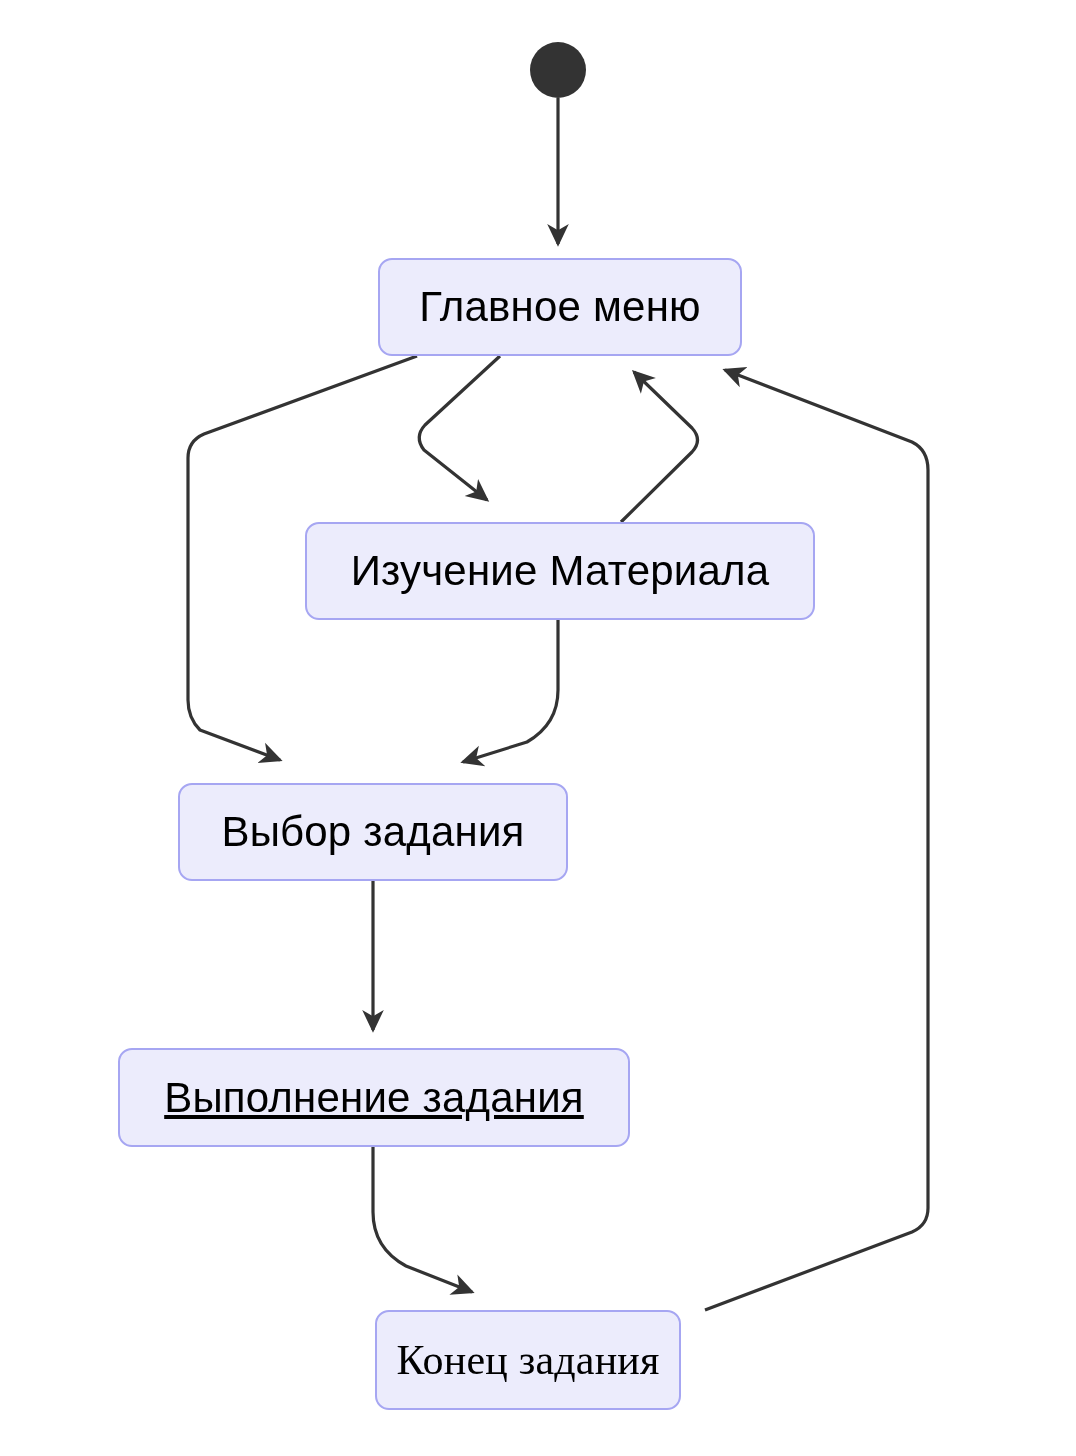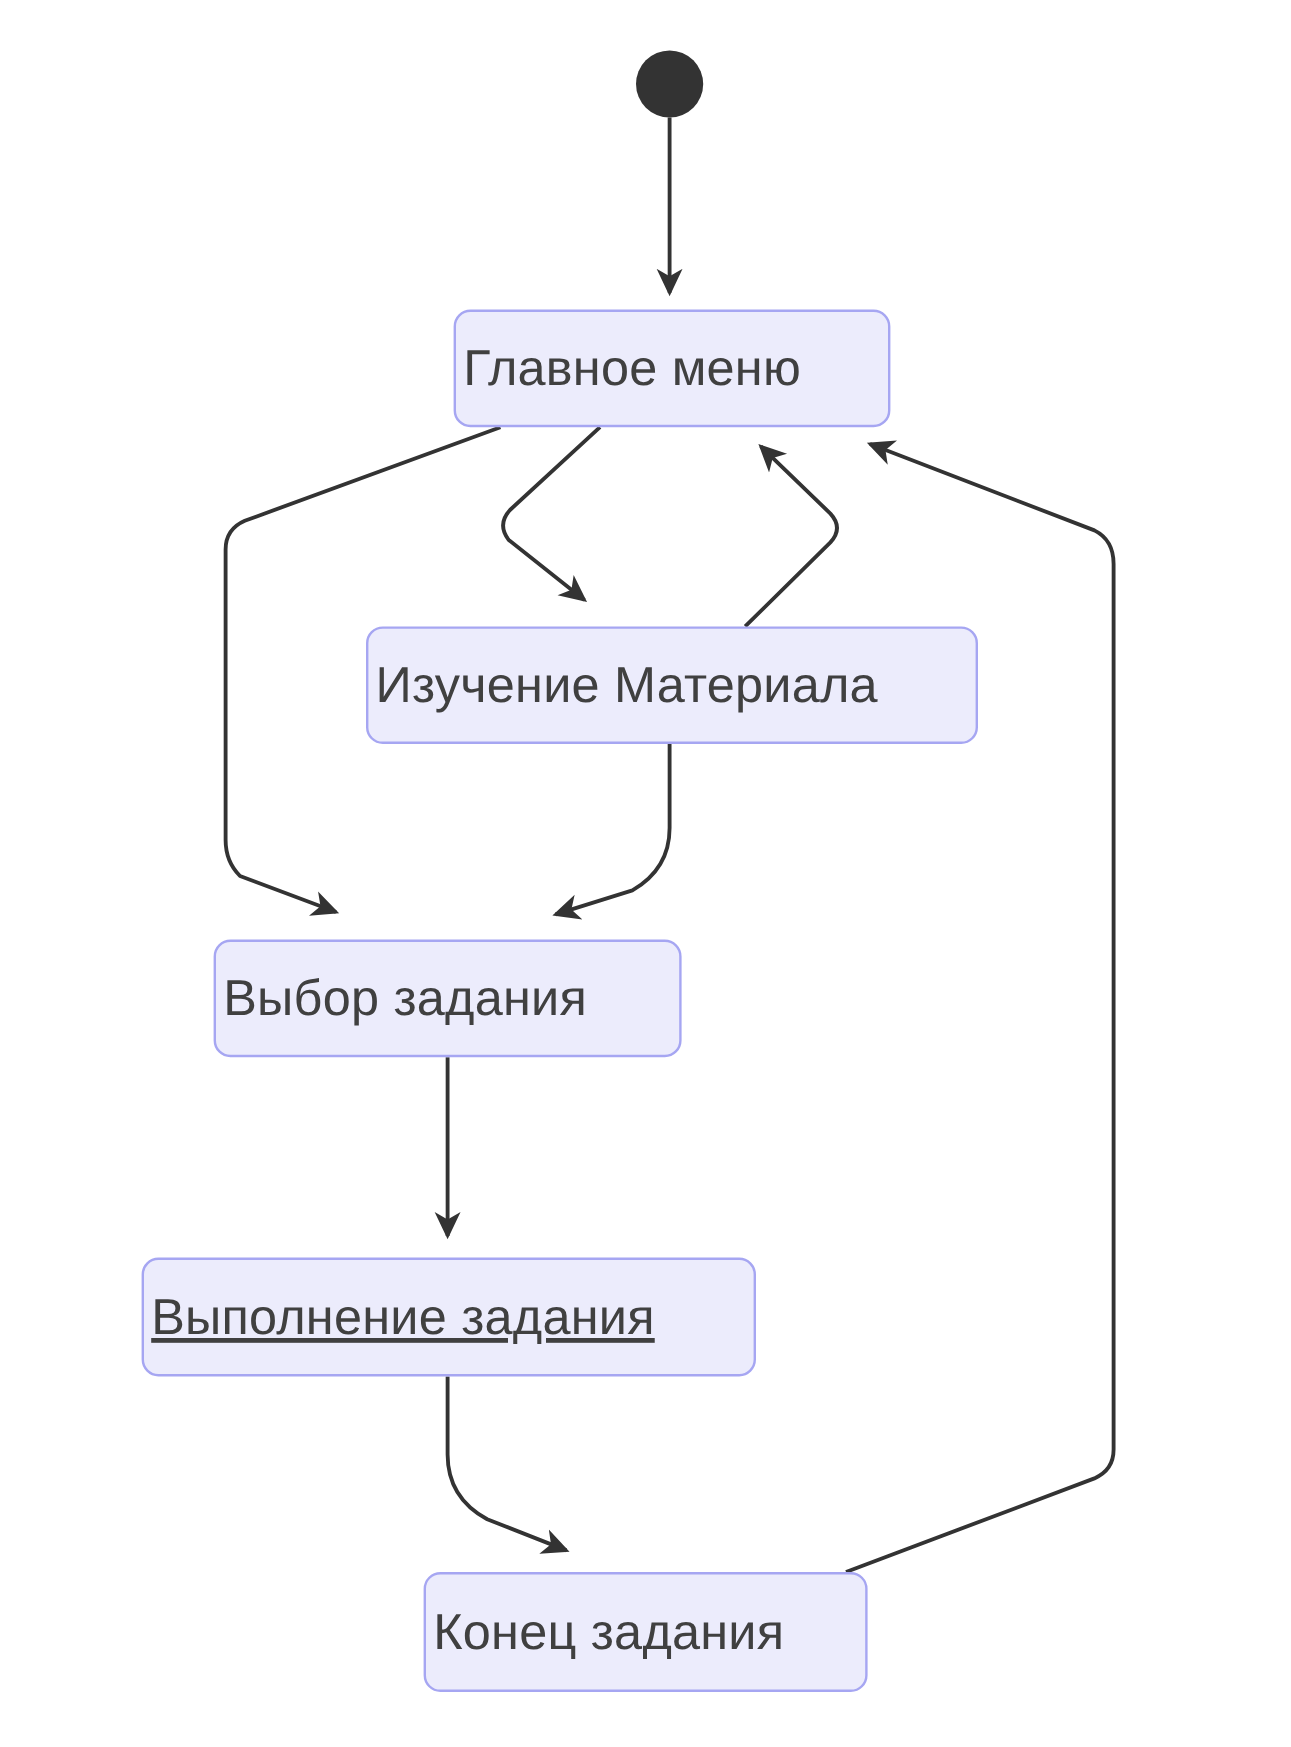--- a/index.html
+++ b/index.html
@@ -34,42 +34,42 @@
   }
   .start-dot {
     fill: #333333;
     stroke: none;
   }
   .node {
     position: absolute;
     box-sizing: border-box;
     display: flex;
     align-items: center;
-    justify-content: flex-start;
+    justify-content: center;
     background: #ECECFC;
     border: 2px solid #A6A6F2;
     border-radius: 14px;
-    color: #404040;
+    color: #000000;
     font-family: "Liberation Sans", sans-serif;
     font-size: 42px;
     font-weight: 400;
     line-height: 1;
     letter-spacing: 0.2px;
     white-space: nowrap;
     z-index: 2;
   }
   .node-label {
     display: block;
     padding: 0 6px;
   }
   #node-main-menu     { left: 378px;  top: 258px;  width: 364px; height: 98px; }
   #node-study         { left: 305px;  top: 522px;  width: 510px; height: 98px; }
   #node-task-select   { left: 178px;  top: 783px;  width: 390px; height: 98px; }
   #node-task-exec     { left: 118px;  top: 1048px; width: 512px; height: 99px; text-decoration: underline; }
-  #node-task-end      { left: 353px;  top: 1310px; width: 370px; height: 100px; }
+  #node-task-end      { left: 375px;  top: 1310px; width: 306px; height: 100px; font-family: Liberation Serif, serif; }
 </style>
 </head>
 <body>
 
 <div id="diagram-root">
 
   <svg id="edge-layer" viewBox="0 0 1076 1456" width="1076" height="1456" xmlns="http://www.w3.org/2000/svg">
     <defs>
       <marker id="arrowhead" viewBox="0 0 12 12" refX="10" refY="6" markerWidth="7.5" markerHeight="7.5" orient="auto-start-reverse" markerUnits="strokeWidth">
         <path d="M 0 0.6 L 11.4 6 L 0 11.4 L 3.1 6 Z" fill="#333333"></path>

